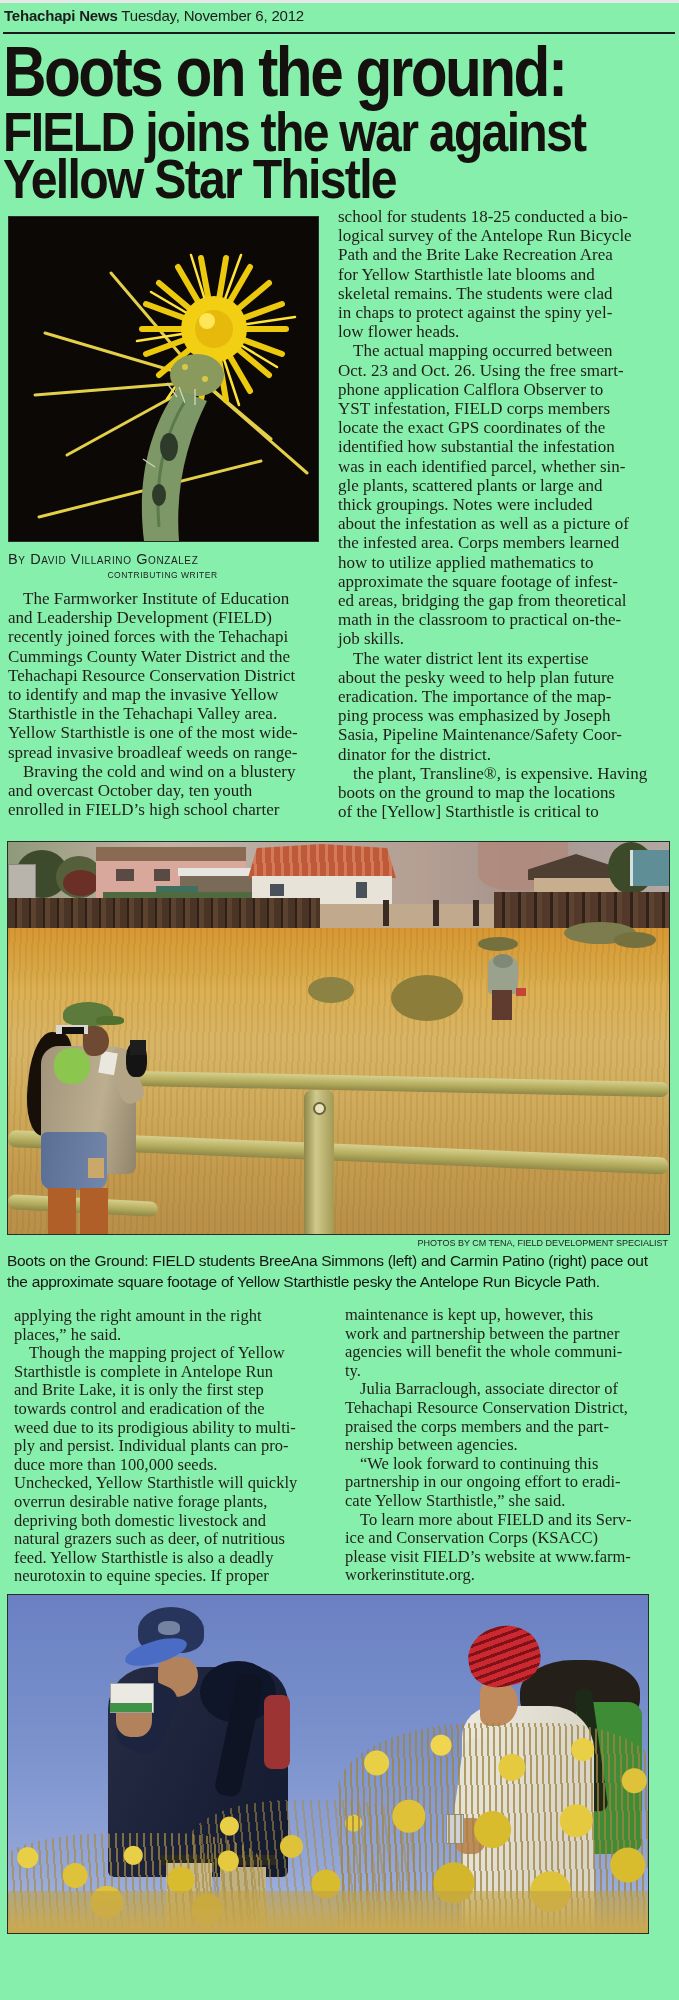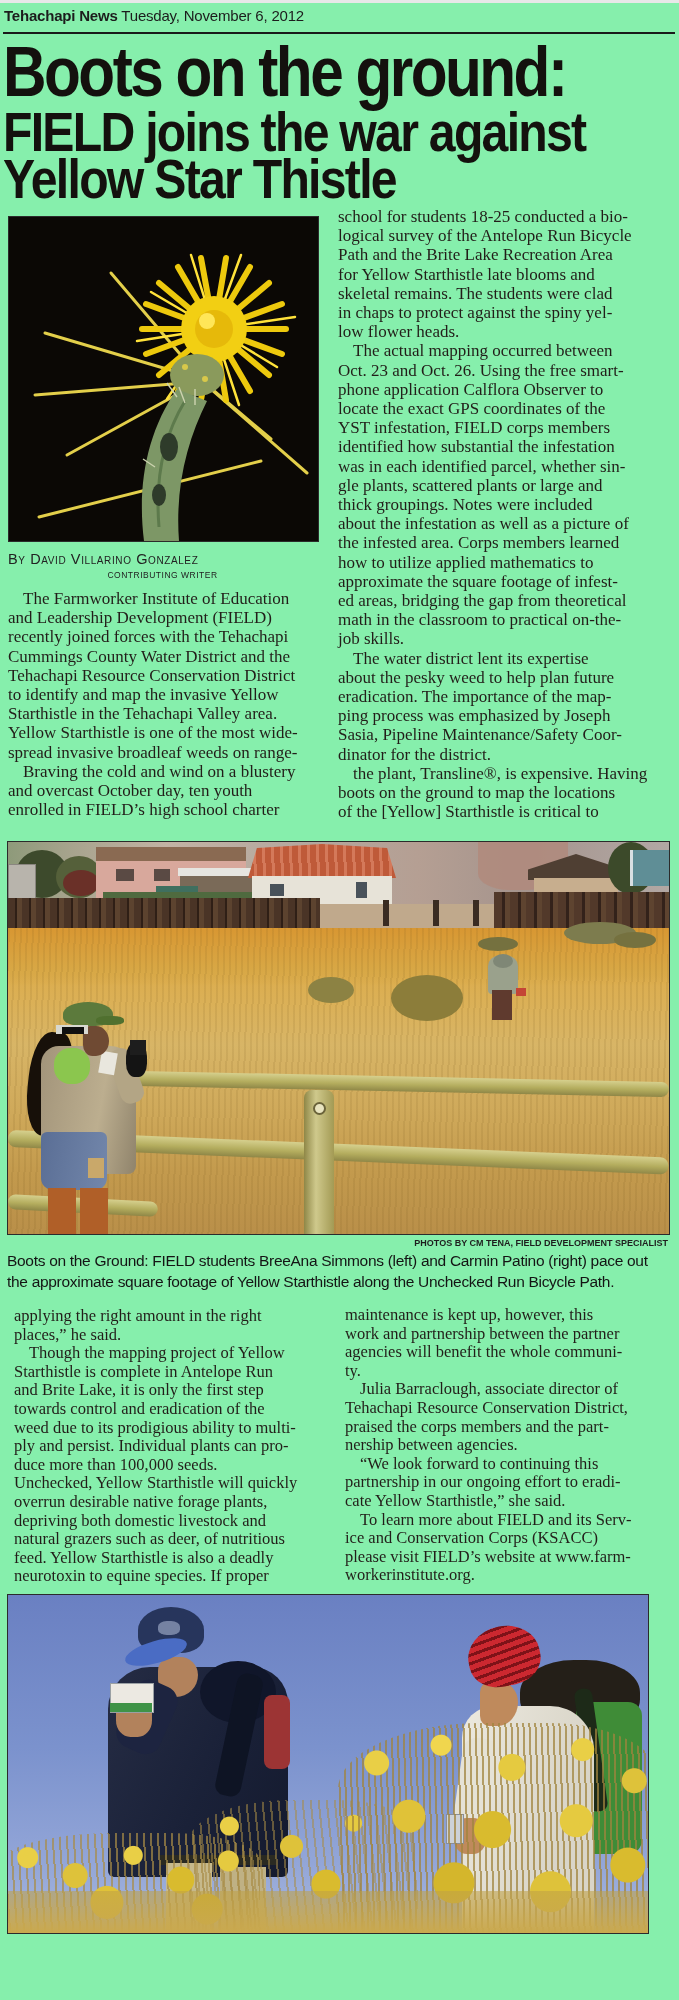--- a/index.html
+++ b/index.html
@@ -51,21 +51,21 @@
   .col-ur { left:338px; top:204px;  width:320px; font-size:17px;   line-height:19.2px; }
   .col-ll { left:14px;  top:1304px; width:324px; font-size:16.5px; line-height:18.6px; }
   .col-lr { left:345px; top:1303px; width:324px; font-size:16.5px; line-height:18.6px; }
   .para { margin:0; }
   .tline { white-space:nowrap; }
   .para.indent .tline:first-child { text-indent:15px; }
 
   
   .photo-credit {
     position:absolute; left:7px; top:1235px; width:661px; text-align:right;
-    font-family:"Liberation Sans", sans-serif; font-size:9px; font-weight:bold;
+    font-family:"Liberation Sans", sans-serif; font-size:9px; font-weight:normal;
     letter-spacing:0; color:#1e1e1e;
   }
   .caption {
     position:absolute; font-family:"Liberation Sans", sans-serif;
     font-size:15.5px; line-height:21px; letter-spacing:-0.3px; color:#141414;
   }
   .caption-mid    { left:7px; top:1247px; width:662px; }
   .caption-bottom { left:7px; top:1938px; width:656px; }
 
   
@@ -312,22 +312,22 @@
         <div class="tline">Path and the Brite Lake Recreation Area</div>
         <div class="tline">for Yellow Starthistle late blooms and</div>
         <div class="tline">skeletal remains. The students were clad</div>
         <div class="tline">in chaps to protect against the spiny yel-</div>
         <div class="tline">low flower heads.</div>
       </div>
       <div class="para indent">
         <div class="tline">The actual mapping occurred between</div>
         <div class="tline">Oct. 23 and Oct. 26. Using the free smart-</div>
         <div class="tline">phone application Calflora Observer to</div>
+        <div class="tline">YST infestation, FIELD corps members</div>
         <div class="tline">locate the exact GPS coordinates of the</div>
-        <div class="tline">YST infestation, FIELD corps members</div>
         <div class="tline">identified how substantial the infestation</div>
         <div class="tline">was in each identified parcel, whether sin-</div>
         <div class="tline">gle plants, scattered plants or large and</div>
         <div class="tline">thick groupings. Notes were included</div>
         <div class="tline">about the infestation as well as a picture of</div>
         <div class="tline">the infested area. Corps members learned</div>
         <div class="tline">how to utilize applied mathematics to</div>
         <div class="tline">approximate the square footage of infest-</div>
         <div class="tline">ed areas, bridging the gap from theoretical</div>
         <div class="tline">math in the classroom to practical on-the-</div>
@@ -418,21 +418,21 @@
       <div class="shorts"></div>
       <div class="patch"></div>
       <div class="leg" style="left:22px;"></div>
       <div class="leg" style="left:54px;"></div>
     </div>
   </div>
 
   <div class="photo-credit">PHOTOS BY CM TENA, FIELD DEVELOPMENT SPECIALIST</div>
   <div class="caption caption-mid">
       <div class="cline">Boots on the Ground: FIELD students BreeAna Simmons (left) and Carmin Patino (right) pace out</div>
-      <div class="cline">the approximate square footage of Yellow Starthistle along the Unchecked Run Bicycle Path.</div>
+      <div class="cline">the approximate square footage of Yellow Starthistle pesky the Antelope Run Bicycle Path.</div>
     </div>
 
   <div class="col col-ll">
       <div class="para">
         <div class="tline">applying the right amount in the right</div>
         <div class="tline">places,” he said.</div>
       </div>
       <div class="para indent">
         <div class="tline">Though the mapping project of Yellow</div>
         <div class="tline">Starthistle is complete in Antelope Run</div>

